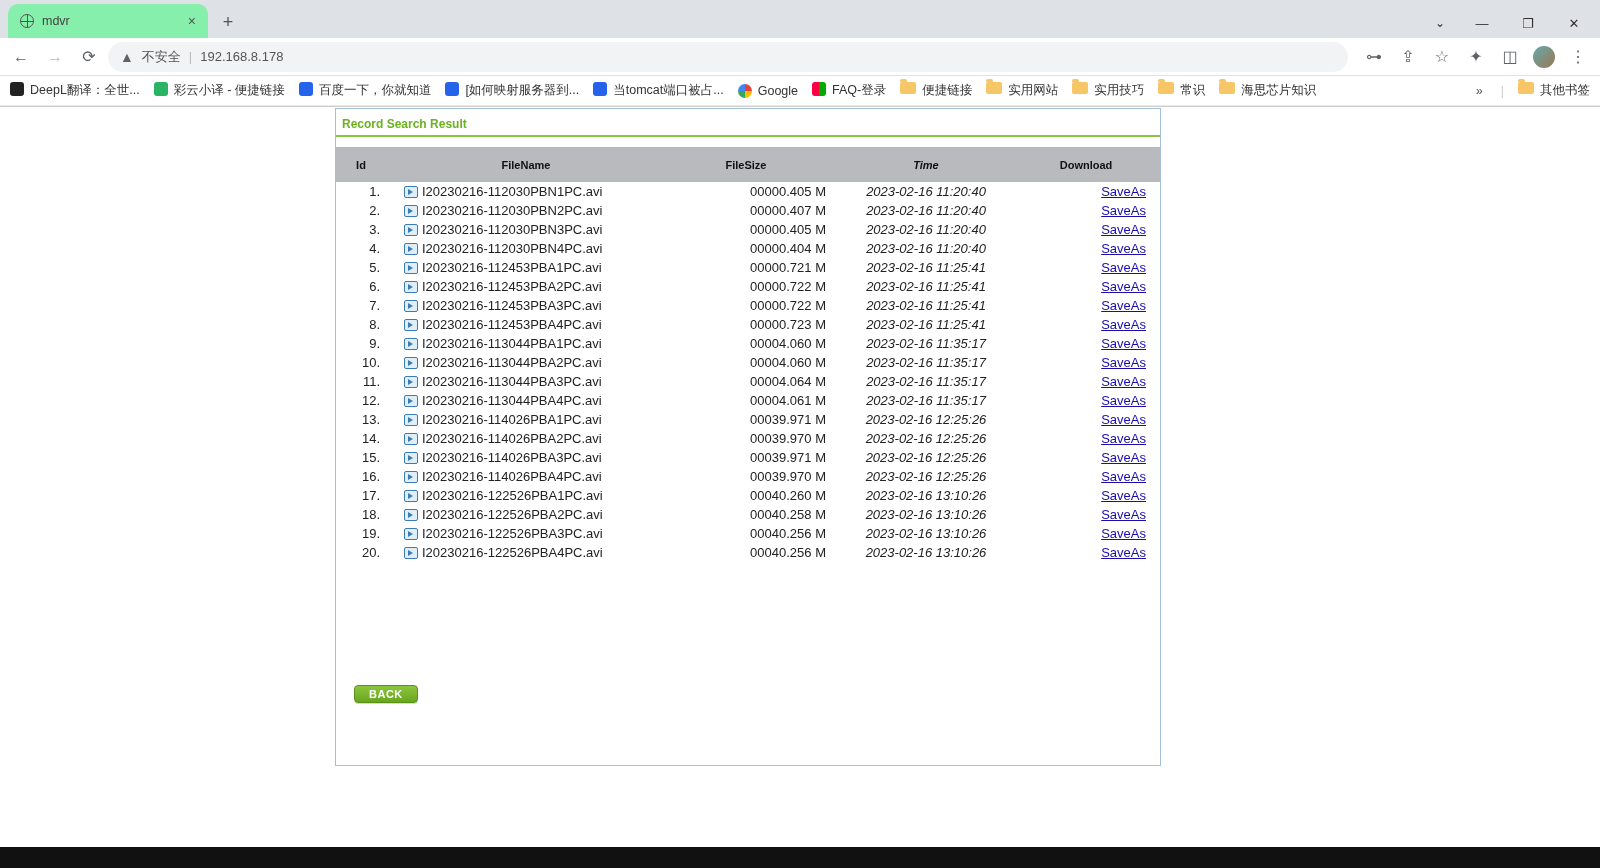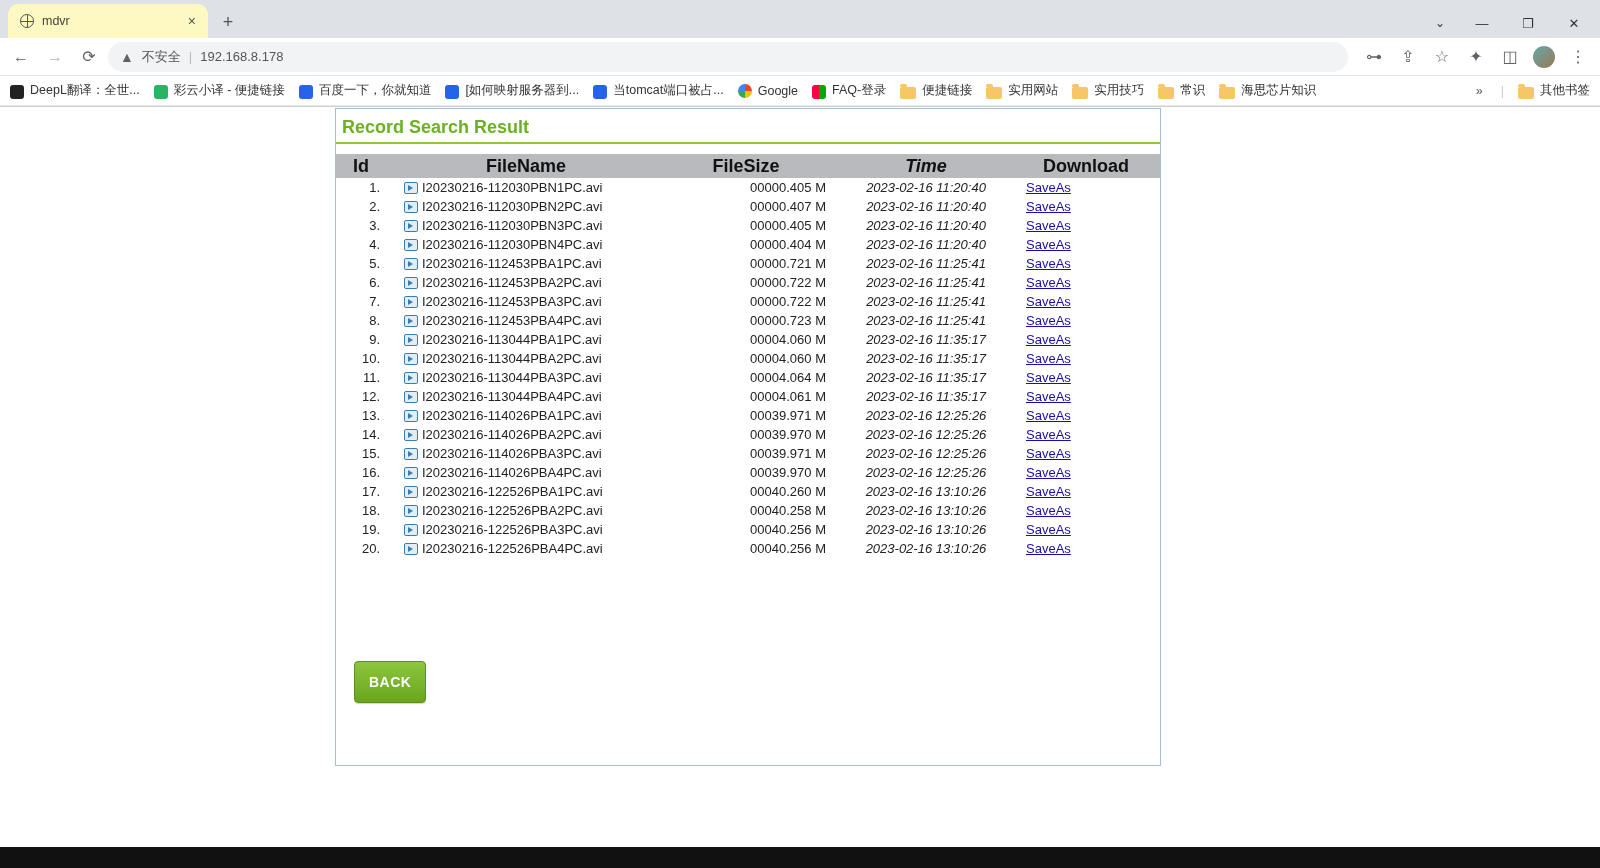--- a/index.html
+++ b/index.html
@@ -19,21 +19,21 @@
     display: flex;
     align-items: flex-end;
     height: 38px;
     padding-left: 8px;
     background: #dee1e6;
   }
   .tab {
     display: flex;
     align-items: center;
     height: 34px;
-    background: #fef9c3;
+    background: #86efac;
     border-top-left-radius: 10px;
     border-top-right-radius: 10px;
     padding: 16px 12px;
     min-width: 200px;
     font-size: 12.5px;
     color: #444;
     position: relative;
   }
   .tab .globe {
     width: 14px; height: 14px;
@@ -97,21 +97,21 @@
     display:flex; align-items:center;
     height:30px;
     background:#fff;
     padding: 0 10px;
     gap: 14px;
     font-size:12.5px;
     color:#333;
     border-bottom:1px solid #e9e9e9;
     white-space:nowrap;
   }
-  .bm-item { display:flex; align-items:flex-end; gap:6px;}
+  .bm-item { display:flex; align-items:flex-start; gap:6px;}
   .bm-icon { width:14px; height:14px; border-radius:3px; display:inline-block; background:#444;}
   .bm-icon.black{background:#222;}
   .bm-icon.green{background:#28b463;}
   .bm-icon.bluetxt{background:#2563eb;}
   .bm-icon.paw{background:#2563eb;}
   .bm-icon.folder{
     background:#f6c667; border-radius:2px;
     width:16px; height:12px;
     position:relative;
   }
@@ -138,34 +138,34 @@
     position:absolute;
     left:335px; top:0;
     width:826px;
     height:658px;
     border:1px solid #a5c1d8;
     background:#fff;
   }
   .panel-title{
     color:#6bb120;
     font-weight:bold;
-    font-size:18px;
+    font-size:12px;
     padding: 8px 6px 4px 6px;
     border-bottom: 2px solid #8cc63f;
   }
   .table-wrap{
     margin-top:10px;
   }
   .thead{
     display:flex;
     background:#b9babd;
     font-weight:bold;
-    font-size:18px;
+    font-size:11px;
     color:#111;
-    height:24px;
+    height:35px;
     align-items:center;
   }
   .th, .td { text-align:center; }
   .col-id{ width:50px;}
   .col-name{ width:280px;}
   .col-size{ width:160px;text-align:center;}
   .col-time{ width:200px;font-style:italic;}
   .col-dl{ width:120px;}
   .tbody-wrap{
     height:390px;
@@ -180,21 +180,21 @@
     display:flex;
     font-size:13px;
     color:#222;
     height:19px;
     align-items:center;
   }
   .row .col-id{ text-align:right; padding-right:6px;}
   .row .col-name{ text-align:left; display:flex; align-items:center; gap:4px; padding-left:18px;}
   .row .col-size{ text-align:right;}
   .row .col-time{ text-align:center;}
-  .row .col-dl{ text-align:left;}
+  .row .col-dl{ text-align:right;}
   .avi-icon{
     width:14px; height:12px;
     border:1px solid #3b7db3;
     border-radius:2px;
     display:inline-block;
     background:#e0eef8;
     position:relative;
     flex-shrink:0;
   }
   .avi-icon::after{
@@ -208,25 +208,25 @@
     color:#1a0dab;
     text-decoration:underline;
     cursor:pointer;
   }
   .back-btn{
     position:absolute;
     left:18px;
     bottom:62px;
     background: linear-gradient(#8cc63f,#6aa51e);
     color:#fff;
-    font-size:14px;
+    font-size:11px;
     font-weight:bold;
     border:1px solid #5a9216;
     border-radius:4px;
-    padding: 12px 14px;
+    padding: 2px 14px;
     letter-spacing:0.5px;
     box-shadow: 0 1px 0 rgba(0,0,0,.15);
     cursor:pointer;
   }
   .taskbar{
     position:absolute; left:0; right:0; bottom:0; height:21px;
     background:#111;
   }
 </style>
 </head>

